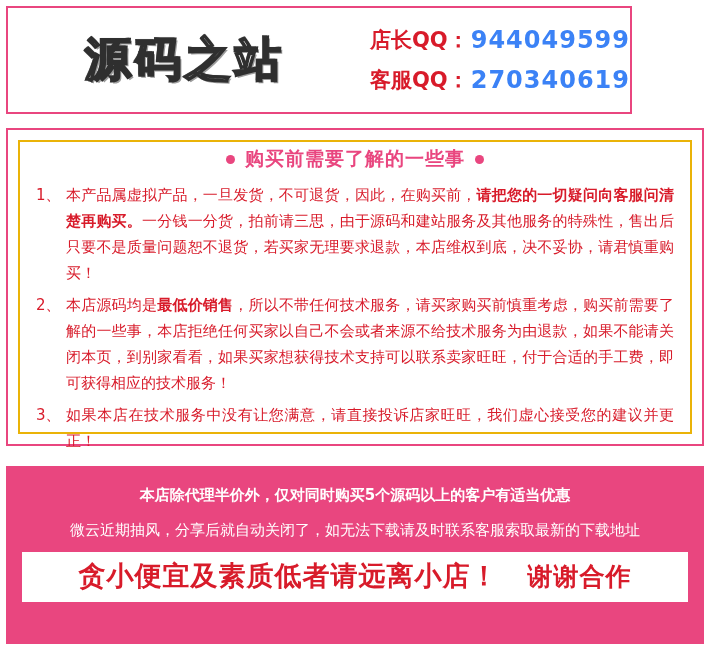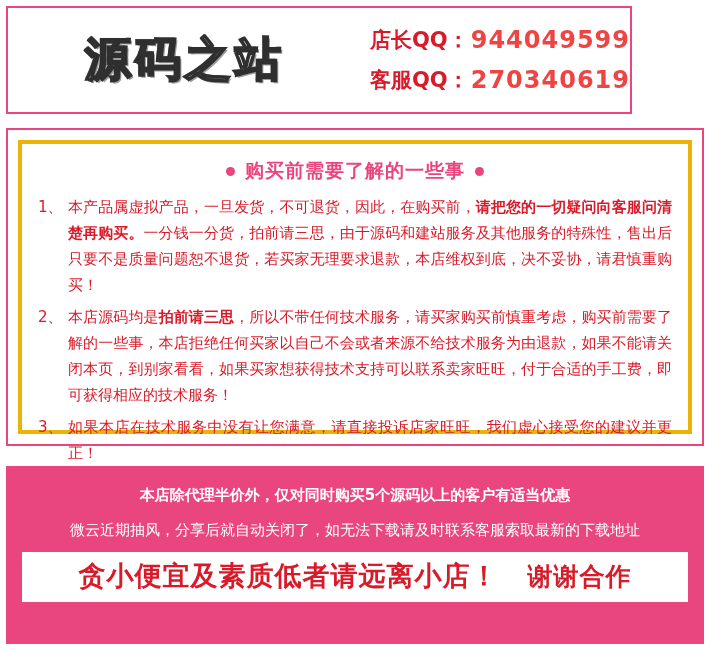--- a/index.html
+++ b/index.html
@@ -68,21 +68,21 @@
   }
   .qq-label {
     font-size: 21px;
     font-weight: bold;
     color: #d81b2a;
     letter-spacing: 0px;
   }
   .qq-number {
     font-size: 24px;
     font-weight: bold;
-    color: #ef4444;
+    color: #3b82f6;
     font-family: "DejaVu Sans", "Liberation Sans", sans-serif;
     letter-spacing: 1px;
     margin-left: 2px;
   }
 
   
   .notice {
     position: absolute;
     left: 6px;
     top: 128px;
@@ -91,23 +91,23 @@
     border: 2px solid #e9467f;
     background: #ffffff;
     box-sizing: border-box;
   }
   .notice-inner {
     position: absolute;
     left: 10px;
     top: 10px;
     right: 10px;
     bottom: 10px;
-    border: 4px solid #eab308;
-    box-sizing: border-box;
-    padding: 14px 16px 10px 16px;
+    border: 2px solid #eab308;
+    box-sizing: border-box;
+    padding: 4px 16px 10px 16px;
   }
   .notice-title-row {
     display: flex;
     align-items: center;
     justify-content: center;
     gap: 10px;
     margin-bottom: 10px;
   }
   .dot {
     width: 9px;
@@ -234,21 +234,21 @@
       <ul class="notice-list">
         <li class="notice-item">
           <span class="item-num">1、</span>
           <span class="item-text">
             <span>本产品属虚拟产品，一旦发货，不可退货，因此，在购买前，</span><span class="b">请把您的一切疑问向客服问清楚再购买。</span><span>一分钱一分货，拍前请三思，由于源码和建站服务及其他服务的特殊性，售出后只要不是质量问题恕不退货，若买家无理要求退款，本店维权到底，决不妥协，请君慎重购买！</span>
           </span>
         </li>
         <li class="notice-item">
           <span class="item-num">2、</span>
           <span class="item-text">
-            <span>本店源码均是</span><span class="b">拍前请三思</span><span>，所以不带任何技术服务，请买家购买前慎重考虑，购买前需要了解的一些事，本店拒绝任何买家以自己不会或者来源不给技术服务为由退款，如果不能请关闭本页，到别家看看，如果买家想获得技术支持可以联系卖家旺旺，付于合适的手工费，即可获得相应的技术服务！</span>
+            <span>本店源码均是</span><span class="b">最低价销售</span><span>，所以不带任何技术服务，请买家购买前慎重考虑，购买前需要了解的一些事，本店拒绝任何买家以自己不会或者来源不给技术服务为由退款，如果不能请关闭本页，到别家看看，如果买家想获得技术支持可以联系卖家旺旺，付于合适的手工费，即可获得相应的技术服务！</span>
           </span>
         </li>
         <li class="notice-item">
           <span class="item-num">3、</span>
           <span class="item-text">
             <span>如果本店在技术服务中没有让您满意，请直接投诉店家旺旺，我们虚心接受您的建议并更正！</span>
           </span>
         </li>
       </ul>
     </div>

